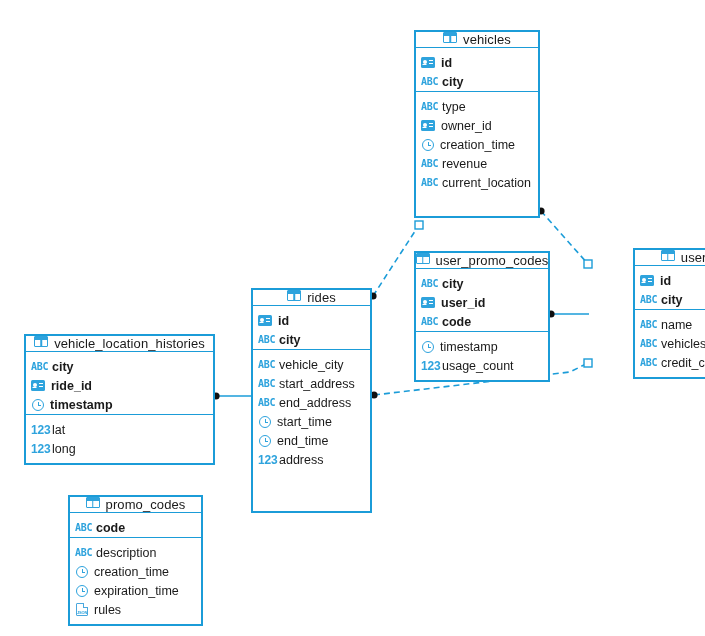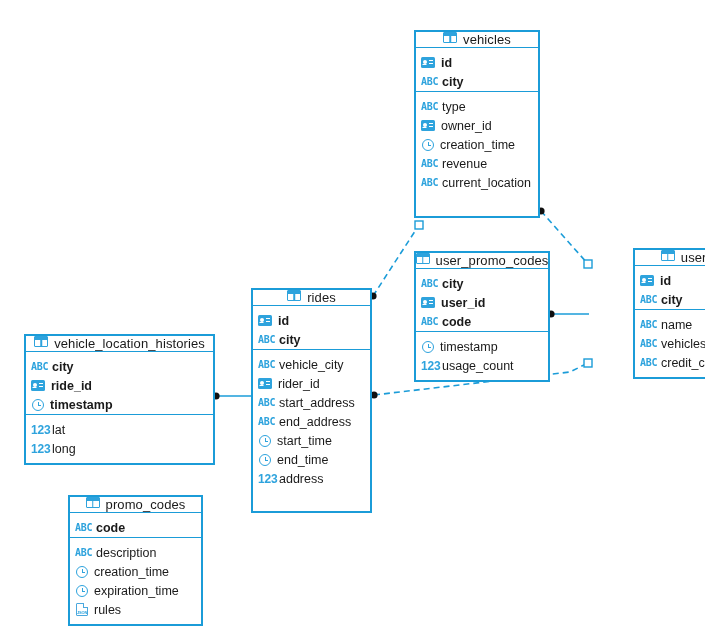--- a/index.html
+++ b/index.html
@@ -218,24 +218,20 @@
           <span class="icon ic-abc">ABC</span>
           <span class="fname">city</span>
         </div>
       </div>
       <div class="section cols">
         <div class="field">
           <span class="icon ic-abc">ABC</span>
           <span class="fname">vehicle_city</span>
         </div>
         <div class="field">
-          <span class="icon ic-idcard"></span>
-          <span class="fname">rider_id</span>
-        </div>
-        <div class="field">
           <span class="icon ic-abc">ABC</span>
           <span class="fname">start_address</span>
         </div>
         <div class="field">
           <span class="icon ic-abc">ABC</span>
           <span class="fname">end_address</span>
         </div>
         <div class="field">
           <span class="icon ic-clock"></span>
           <span class="fname">start_time</span>

